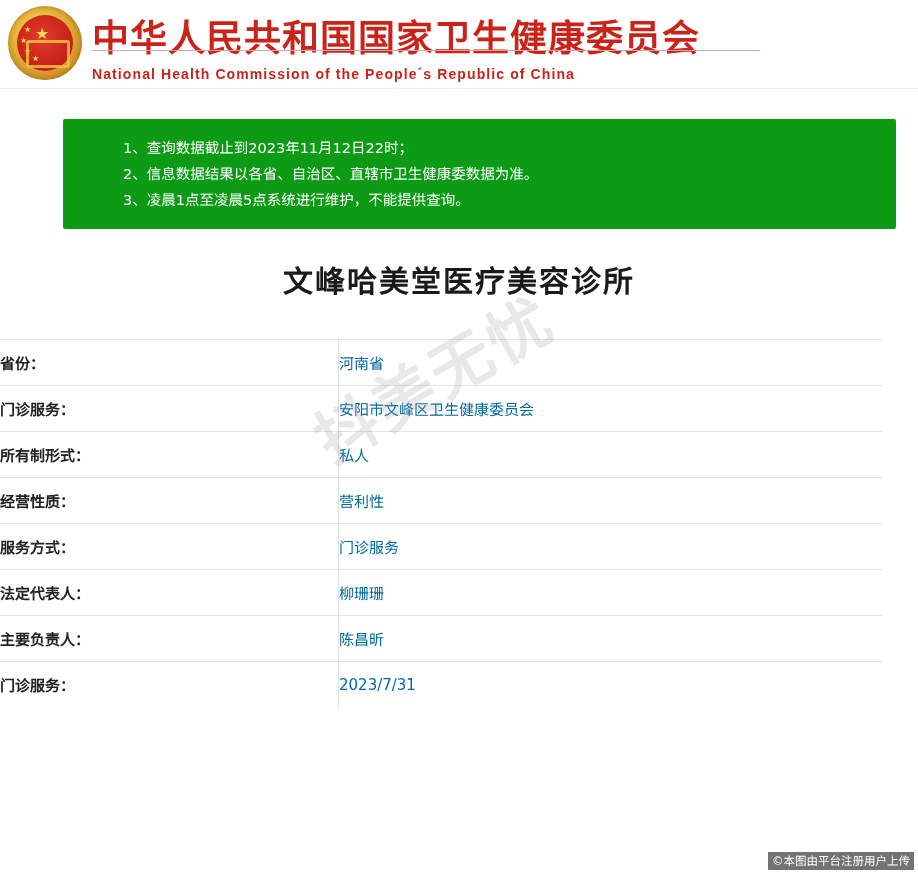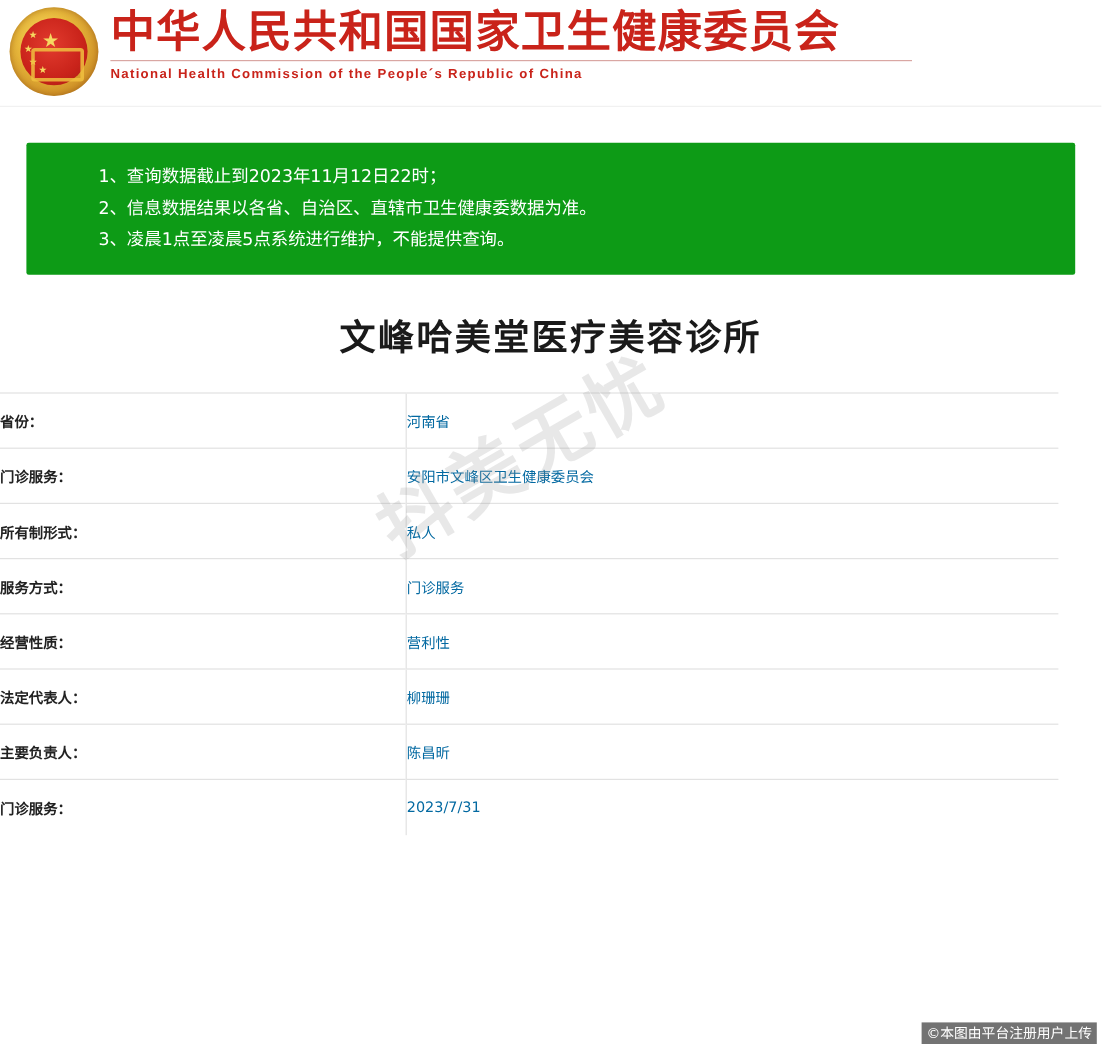--- a/index.html
+++ b/index.html
@@ -69,54 +69,55 @@
     left: 18px; top: 34px;
     width: 38px; height: 22px;
     border: 3px solid #f0c040;
     border-radius: 3px;
     opacity: .85;
   }
 
   .header-title-wrap {
     position: absolute;
     left: 92px;
-    top: 4px;
+    top: 16px;
     width: 670px;
   }
   .cn-title {
     font-family: "DejaVu Sans", "Liberation Sans", sans-serif;
     font-size: 37px;
     line-height: 46px;
     font-weight: bold;
     color: #c9231a;
     letter-spacing: 1px;
     white-space: nowrap;
   }
   .en-title {
     font-family: "Liberation Sans", sans-serif;
-    font-size: 11px;
+    font-size: 14px;
     line-height: 20px;
     font-weight: bold;
     color: #c9231a;
     letter-spacing: 1.1px;
     white-space: nowrap;
     margin-top: 2px;
   }
   .header-rule {
     position: absolute;
     left: 92px;
     top: 50px;
     width: 668px;
     height: 1px;
     background: #d9a7a3;
   }
 
   
   .notice-wrap {
     padding: 30px 22px 0 22px;
+    margin-left: 41px;
   }
   .notice {
     background: #0d9b16;
     color: #ffffff;
     border-radius: 2px;
     padding: 16px 18px 16px 60px;
     font-size: 14.5px;
     line-height: 26px;
   }
   .notice div {
@@ -131,21 +132,22 @@
     color: #1a1a1a;
     padding: 28px 0 26px 0;
     letter-spacing: 2px;
   }
 
   
   table.info {
     width: 882px;
     border-collapse: collapse;
     table-layout: fixed;
-    font-size: 12px;
+    font-size: 15px;
+    margin-top: 12px;
   }
   table.info tr {
     height: 46px;
   }
   table.info td {
     border-top: 1px solid #e2e2e2;
     padding: 0;
     vertical-align: middle;
   }
   td.label {
@@ -228,28 +230,28 @@
     </tr>
     <tr>
       <td class="label">门诊服务：</td>
       <td class="value">安阳市文峰区卫生健康委员会</td>
     </tr>
     <tr>
       <td class="label">所有制形式：</td>
       <td class="value">私人</td>
     </tr>
     <tr>
+      <td class="label">经营性质：</td>
+      <td class="value">营利性</td>
+    </tr>
+    <tr>
       <td class="label">服务方式：</td>
       <td class="value">门诊服务</td>
     </tr>
     <tr>
-      <td class="label">经营性质：</td>
-      <td class="value">营利性</td>
-    </tr>
-    <tr>
       <td class="label">法定代表人：</td>
       <td class="value">柳珊珊</td>
     </tr>
     <tr>
       <td class="label">主要负责人：</td>
       <td class="value">陈昌昕</td>
     </tr>
     <tr>
       <td class="label">门诊服务：</td>
       <td class="value">2023/7/31</td>

